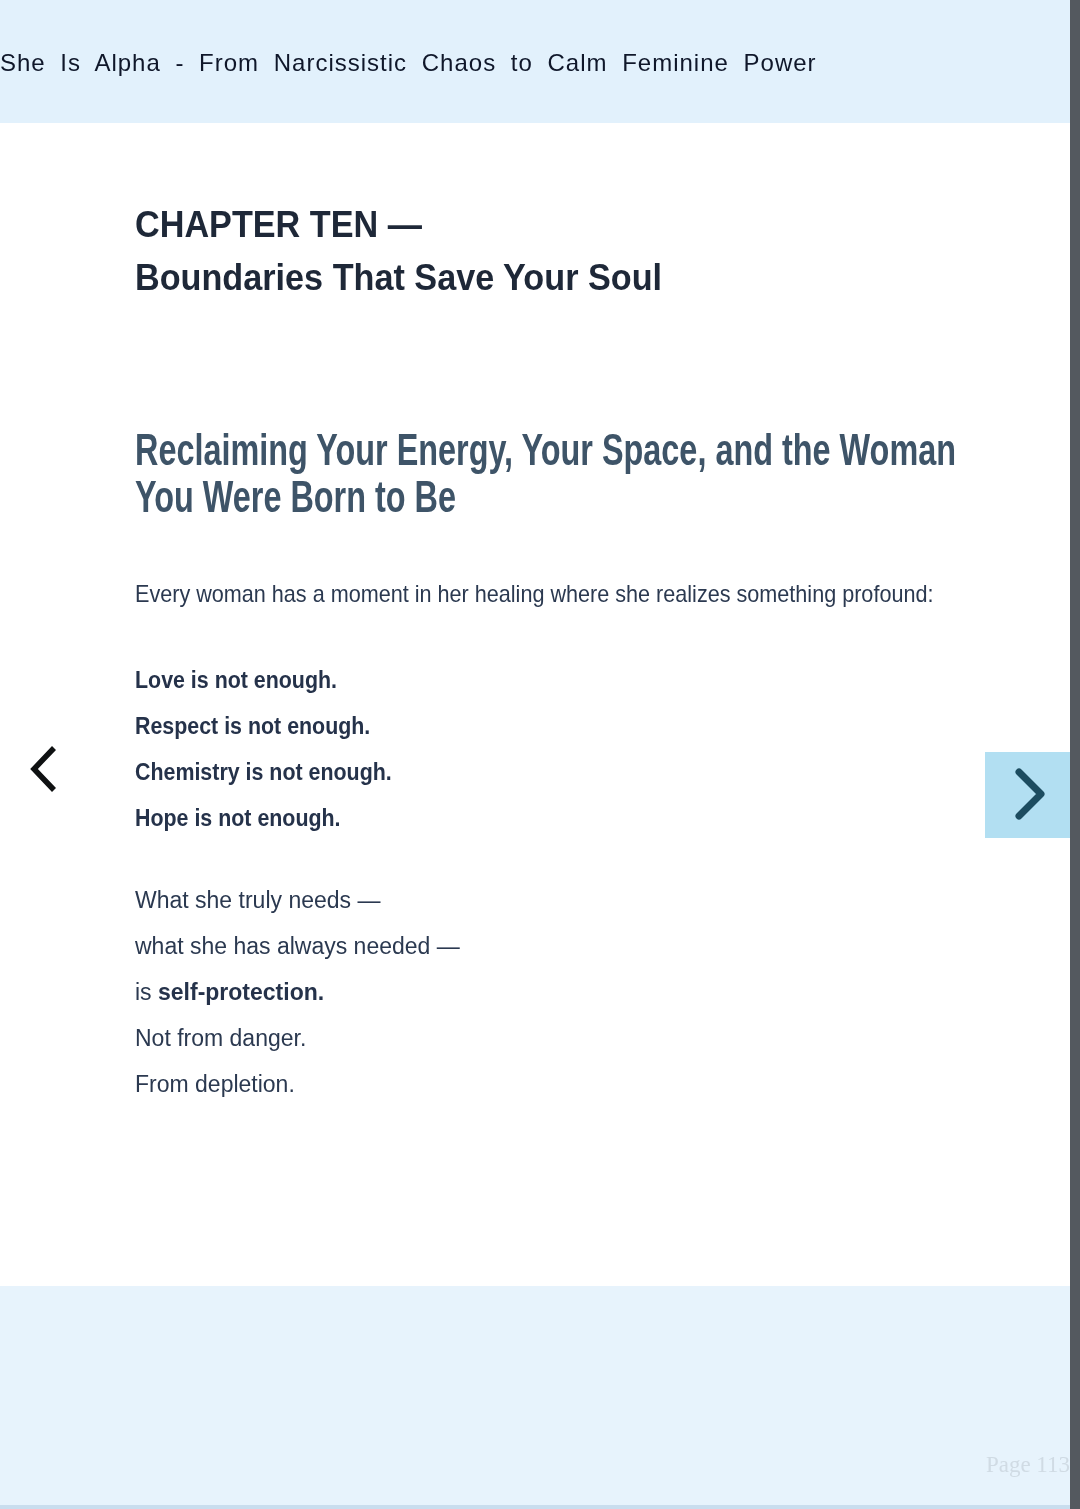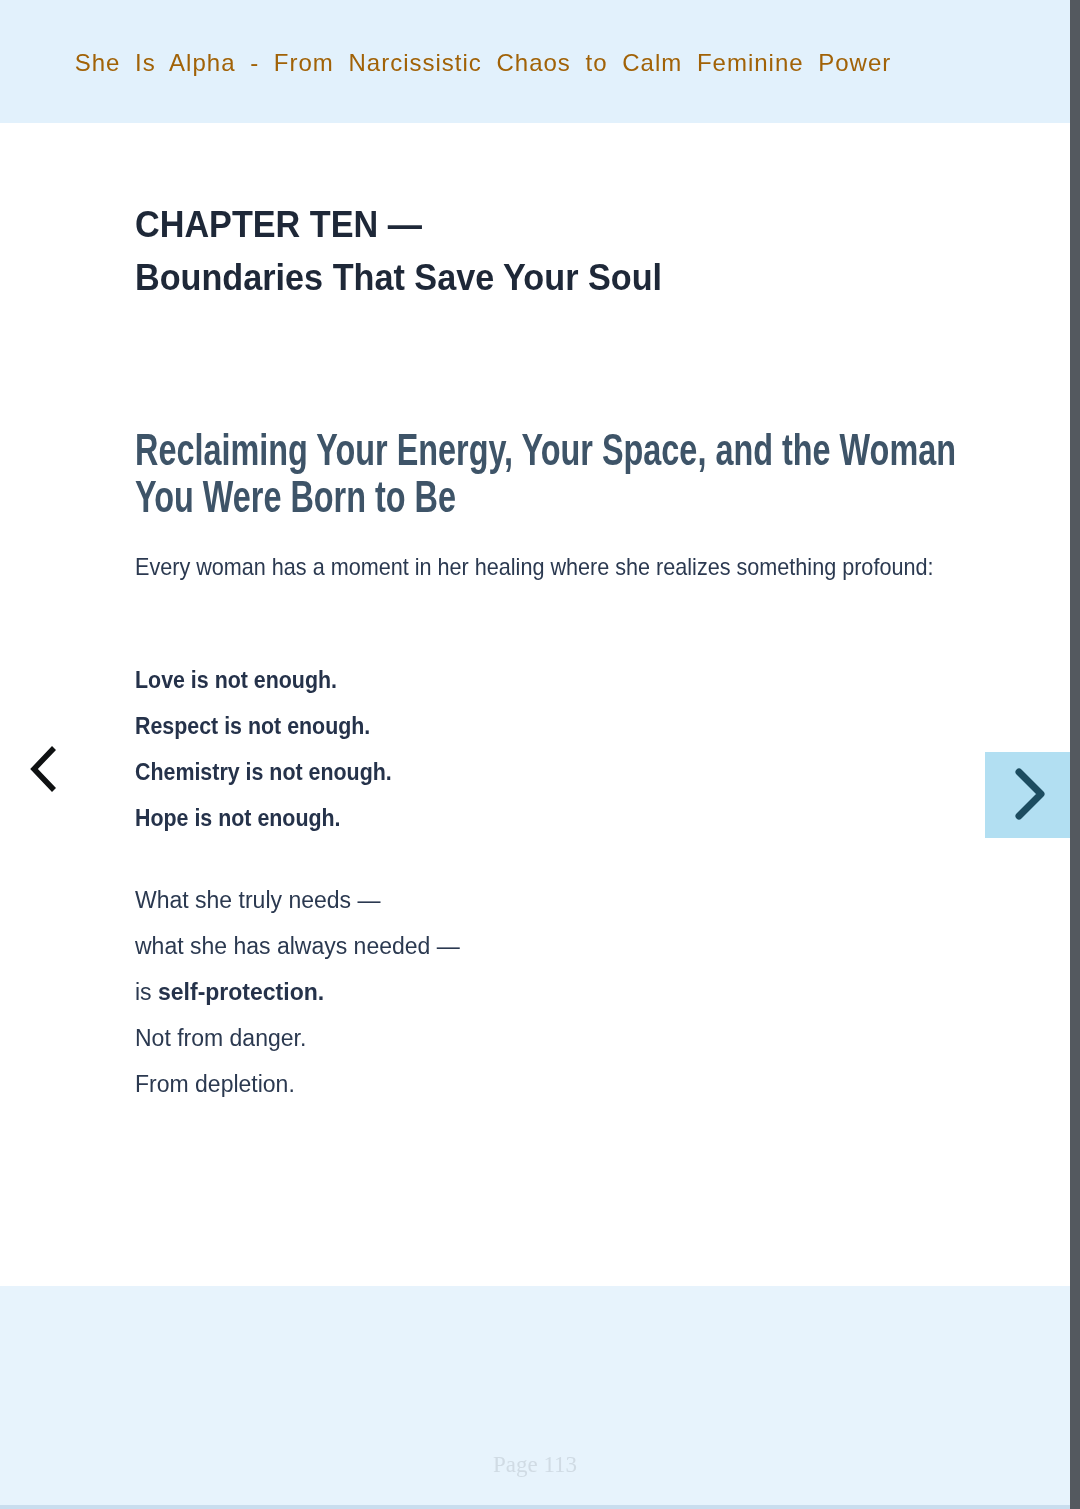--- a/index.html
+++ b/index.html
@@ -18,40 +18,39 @@
   .reader-header {
     position: absolute;
     left: 0; top: 0;
     width: 1080px; height: 123px;
     background: #e2f1fc;
   }
   .reader-header .book-title {
     position: absolute;
     top: 48px; left: 0;
     width: 966px;
-    text-align: center;
     font-size: 24px;
     line-height: 30px;
     letter-spacing: 1px;
     word-spacing: 7px;
-    color: #a16207;
+    color: #0f172a;
   }
 
   
   .reader-footer {
     position: absolute;
     left: 0; top: 1286px;
     width: 1080px; height: 223px;
     background: #e7f3fc;
   }
   .page-number {
     position: absolute;
     top: 1450px; left: 0;
     width: 1070px;
-    text-align: center;
+    text-align: right;
     font-family: "Liberation Serif", serif;
     font-size: 23px;
     line-height: 30px;
     color: #d0dbe4;
   }
   .footer-bottom-line {
     position: absolute;
     left: 0; top: 1505px;
     width: 1070px; height: 4px;
     background: #c9ddee;
@@ -115,21 +114,21 @@
     color: #25324a;
     transform: scaleX(0.93);
     transform-origin: left top;
   }
   .p-regular {
     font-size: 23px;
     color: #2b3950;
   }
   .p-regular strong { font-weight: bold; color: #25324a; }
 
-  .block-intro   { top: 544px; }
+  .block-intro   { top: 571px; }
   .block-emph    { top: 657px; }
   .block-needs   { top: 877px; }
   .block-closing { top: 1139px; }
 
   
   .prev-page-button {
     position: absolute;
     left: 22px; top: 742px;
     width: 44px; height: 56px;
     background: transparent;

